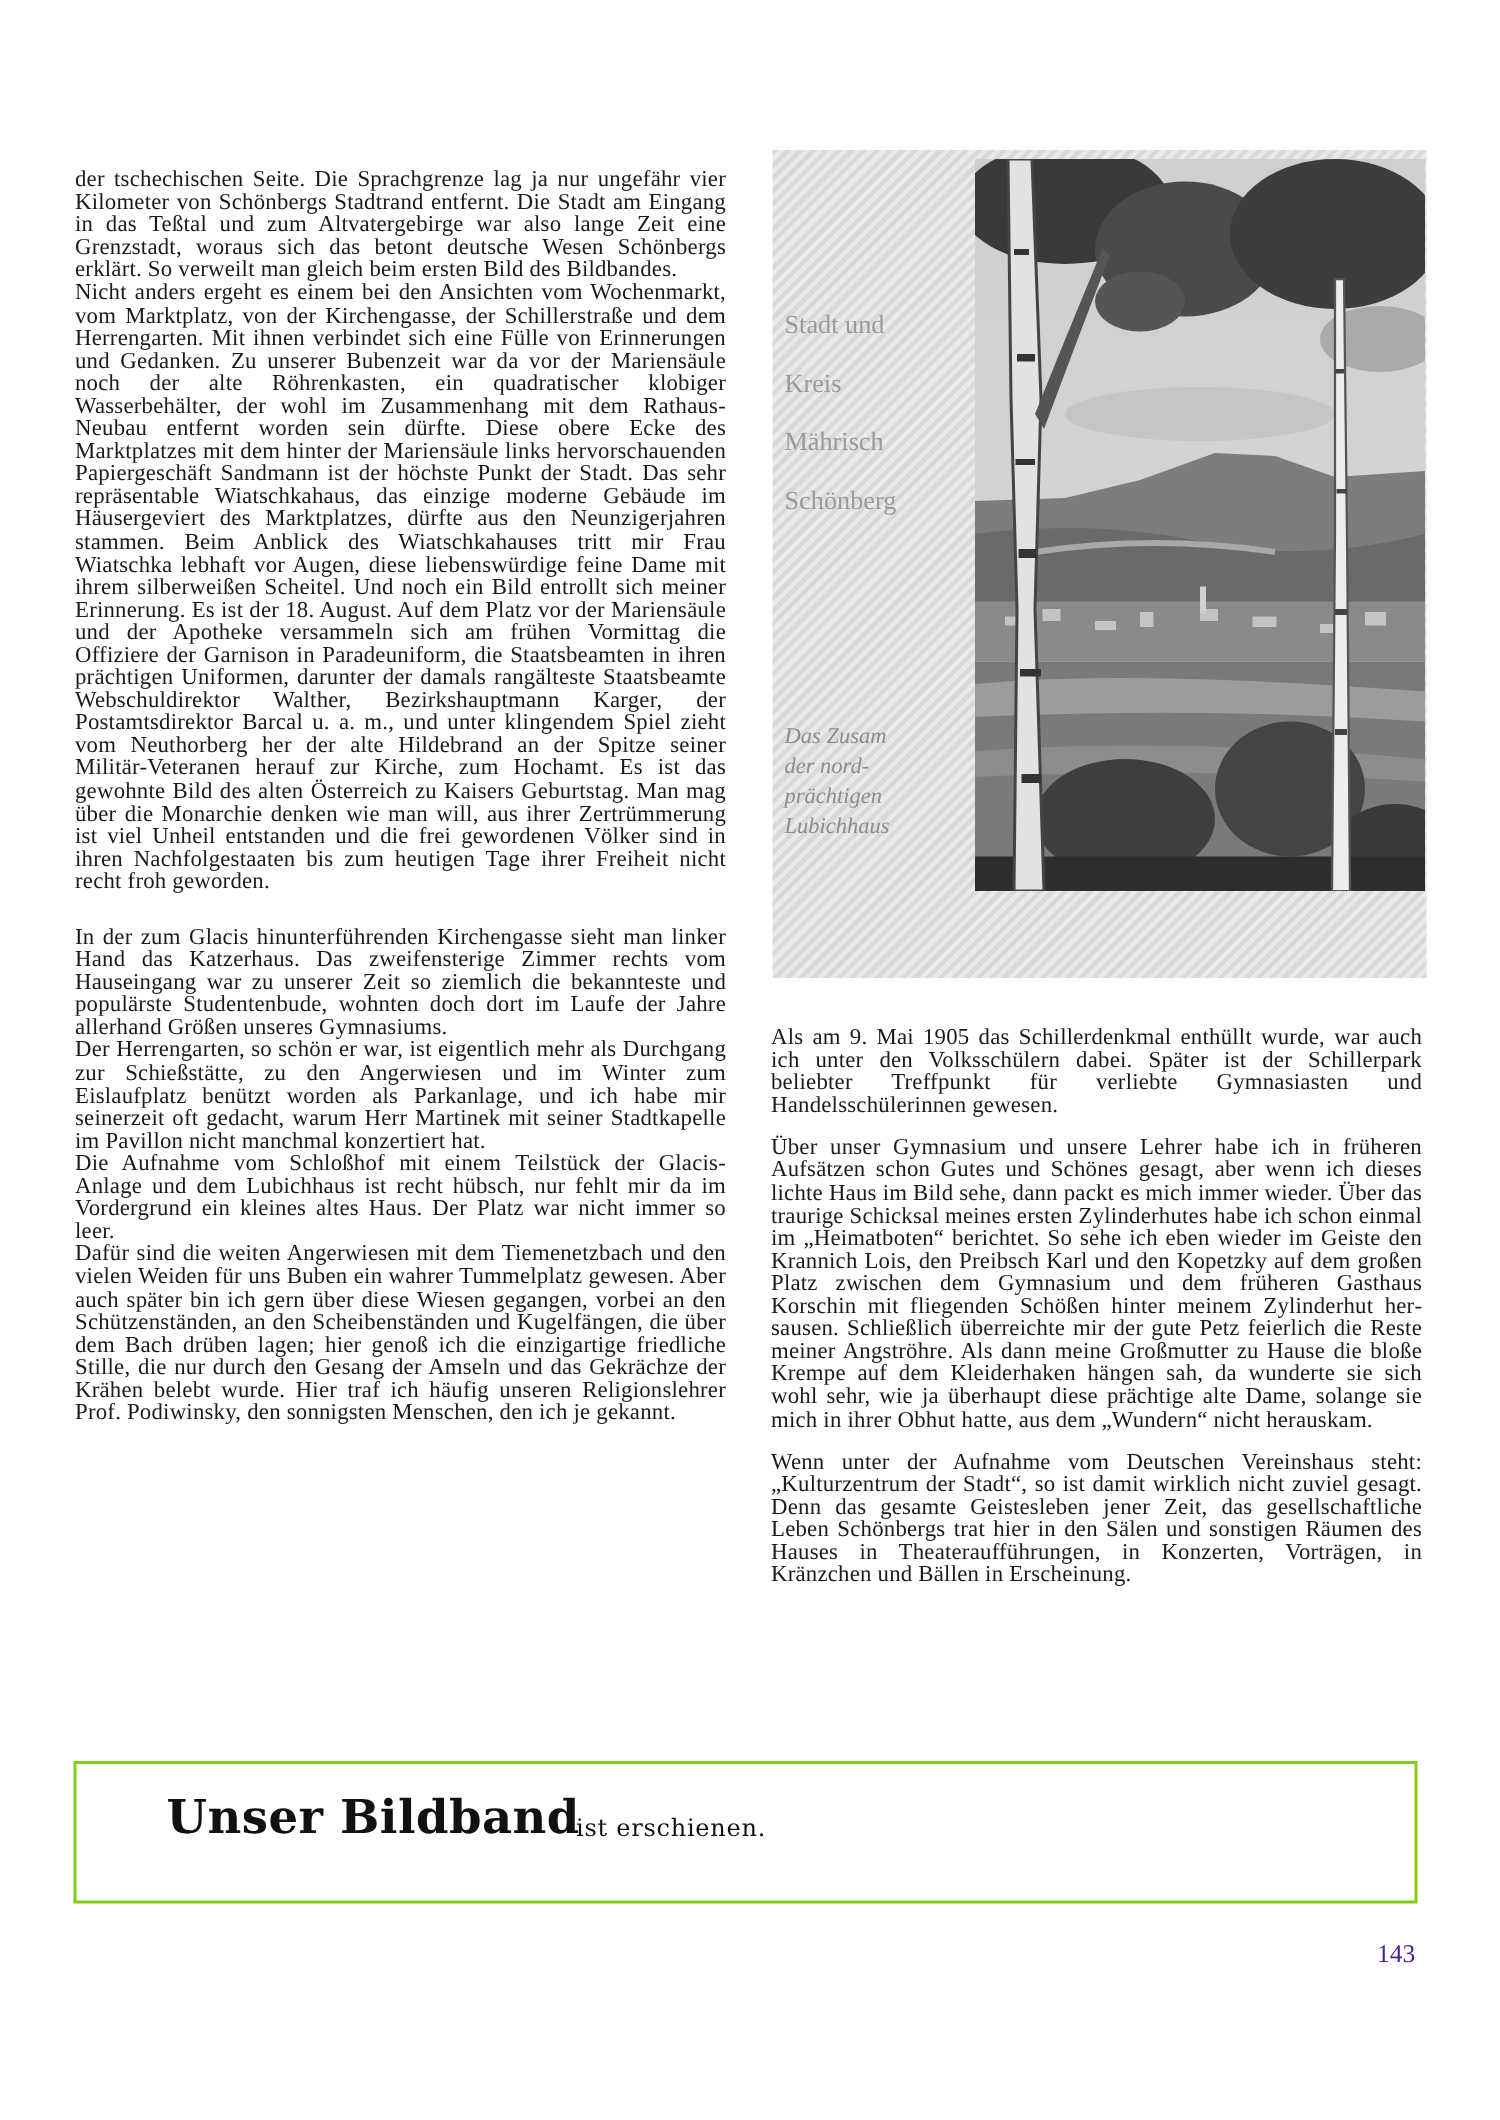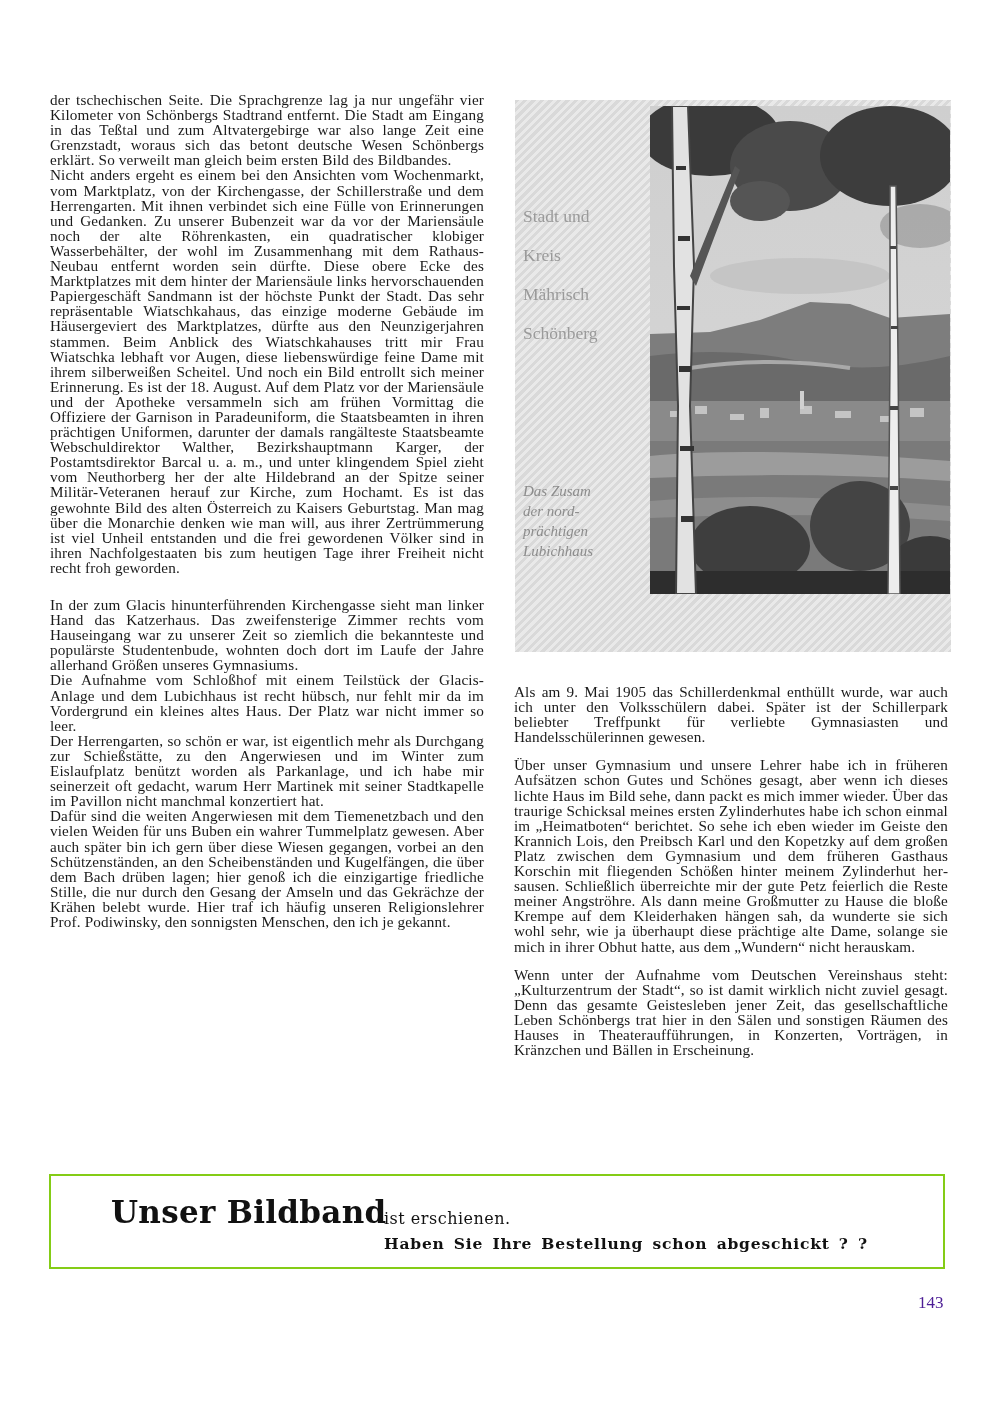--- a/index.html
+++ b/index.html
@@ -10,21 +10,21 @@
   }
   .col {
     position: absolute;
     font-size: 15.2px;
     line-height: 15.1px;
     text-align: justify;
     hyphens: manual;
     letter-spacing: 0.15px;
   }
   .col p { margin: 0; text-indent: 0; }
-  #left-col { left: 50px; top: 92px; width: 434px; }
+  #left-col { left: 50px; top: 112px; width: 434px; }
   #right-col { left: 514px; top: 684px; width: 434px; }
   #right-col p.gap { margin-top: 13px; }
   #left-col p.gap { margin-top: 22px; }
 
   
   #cover {
     position: absolute; left: 515px; top: 100px; width: 436px; height: 552px;
     background:
       repeating-linear-gradient(135deg, #d9d9d9 0px, #d9d9d9 3px, #e9e9e9 3px, #e9e9e9 6px);
   }
@@ -72,22 +72,22 @@
     font-family: "Liberation Serif", serif; font-size: 17px; color: #4c1d95;
   }
 </style>
 </head>
 <body>
 
 <div id="left-col" class="col">
   <p>der tschechischen Seite. Die Sprachgrenze lag ja nur ungefähr vier Kilometer von Schönbergs Stadtrand ent­fernt. Die Stadt am Eingang in das Teßtal und zum Altvatergebirge war also lange Zeit eine Grenzstadt, woraus sich das betont deutsche Wesen Schönbergs erklärt. So verweilt man gleich beim ersten Bild des Bildbandes.</p>
   <p>Nicht anders ergeht es einem bei den Ansichten vom Wochenmarkt, vom Marktplatz, von der Kirchen­gasse, der Schillerstraße und dem Herrengarten. Mit ihnen verbindet sich eine Fülle von Erinnerungen und Gedanken. Zu unserer Bubenzeit war da vor der Mariensäule noch der alte Röhrenkasten, ein quadra­tischer klobiger Wasserbehälter, der wohl im Zusam­menhang mit dem Rathaus-Neubau entfernt worden sein dürfte. Diese obere Ecke des Marktplatzes mit dem hinter der Mariensäule links hervorschauenden Papiergeschäft Sandmann ist der höchste Punkt der Stadt. Das sehr repräsentable Wiatschkahaus, das einzige moderne Gebäude im Häusergeviert des Markt­platzes, dürfte aus den Neunzigerjahren stammen. Beim Anblick des Wiatschkahauses tritt mir Frau Wiatschka lebhaft vor Augen, diese liebenswürdige feine Dame mit ihrem silberweißen Scheitel. Und noch ein Bild entrollt sich meiner Erinnerung. Es ist der 18. August. Auf dem Platz vor der Mariensäule und der Apotheke versammeln sich am frühen Vormittag die Offiziere der Garnison in Paradeuniform, die Staatsbeamten in ihren prächtigen Uniformen, darunter der damals rangälteste Staatsbeamte Webschuldirektor Walther, Bezirkshauptmann Karger, der Postamtsdirek­tor Barcal u. a. m., und unter klingendem Spiel zieht vom Neuthorberg her der alte Hildebrand an der Spitze seiner Militär-Veteranen herauf zur Kirche, zum Hochamt. Es ist das gewohnte Bild des alten Österreich zu Kaisers Geburtstag. Man mag über die Monarchie denken wie man will, aus ihrer Zertrümme­rung ist viel Unheil entstanden und die frei geworde­nen Völker sind in ihren Nachfolgestaaten bis zum heutigen Tage ihrer Freiheit nicht recht froh gewor­den.</p>
   <p class="gap">In der zum Glacis hinunterführenden Kirchengasse sieht man linker Hand das Katzerhaus. Das zwei­fensterige Zimmer rechts vom Hauseingang war zu unserer Zeit so ziemlich die bekannteste und popu­lärste Studentenbude, wohnten doch dort im Laufe der Jahre allerhand Größen unseres Gymnasiums.</p>
+  <p>Der Herrengarten, so schön er war, ist eigentlich mehr als Durchgang zur Schießstätte, zu den Angerwiesen und im Winter zum Eislaufplatz benützt worden als Parkanlage, und ich habe mir seinerzeit oft ge­dacht, warum Herr Martinek mit seiner Stadtkapelle im Pavillon nicht manchmal konzertiert hat.</p>
   <p>Die Aufnahme vom Schloßhof mit einem Teilstück der Glacis-Anlage und dem Lubichhaus ist recht hübsch, nur fehlt mir da im Vordergrund ein kleines altes Haus. Der Platz war nicht immer so leer.</p>
-  <p>Der Herrengarten, so schön er war, ist eigentlich mehr als Durchgang zur Schießstätte, zu den Angerwiesen und im Winter zum Eislaufplatz benützt worden als Parkanlage, und ich habe mir seinerzeit oft ge­dacht, warum Herr Martinek mit seiner Stadtkapelle im Pavillon nicht manchmal konzertiert hat.</p>
   <p>Dafür sind die weiten Angerwiesen mit dem Tiemenetz­bach und den vielen Weiden für uns Buben ein wahrer Tummelplatz gewesen. Aber auch später bin ich gern über diese Wiesen gegangen, vorbei an den Schützen­ständen, an den Scheibenständen und Kugelfängen, die über dem Bach drüben lagen; hier genoß ich die einzigartige friedliche Stille, die nur durch den Gesang der Amseln und das Gekrächze der Krähen belebt wurde. Hier traf ich häufig unseren Religionslehrer Prof. Podiwinsky, den sonnigsten Menschen, den ich je gekannt.</p>
 </div>
 
 <div id="cover">
   <div id="cover-title">
     <div>Stadt und</div>
     <div>Kreis</div>
     <div>Mährisch</div>
     <div>Schönberg</div>
   </div>
@@ -164,16 +164,15 @@
 
 <div id="right-col" class="col">
   <p>Als am 9. Mai 1905 das Schillerdenkmal enthüllt wurde, war auch ich unter den Volksschülern dabei. Später ist der Schillerpark beliebter Treffpunkt für verliebte Gymnasiasten und Handelsschülerinnen ge­wesen.</p>
   <p class="gap">Über unser Gymnasium und unsere Lehrer habe ich in früheren Aufsätzen schon Gutes und Schönes gesagt, aber wenn ich dieses lichte Haus im Bild sehe, dann packt es mich immer wieder. Über das traurige Schick­sal meines ersten Zylinderhutes habe ich schon einmal im „Heimatboten“ berichtet. So sehe ich eben wieder im Geiste den Krannich Lois, den Preibsch Karl und den Kopetzky auf dem großen Platz zwischen dem Gymnasium und dem früheren Gasthaus Korschin mit fliegenden Schößen hinter meinem Zylinderhut her­sausen. Schließlich überreichte mir der gute Petz feierlich die Reste meiner Angströhre. Als dann meine Großmutter zu Hause die bloße Krempe auf dem Klei­derhaken hängen sah, da wunderte sie sich wohl sehr, wie ja überhaupt diese prächtige alte Dame, solange sie mich in ihrer Obhut hatte, aus dem „Wundern“ nicht herauskam.</p>
   <p class="gap">Wenn unter der Aufnahme vom Deutschen Vereinshaus steht: „Kulturzentrum der Stadt“, so ist damit wirk­lich nicht zuviel gesagt. Denn das gesamte Geistes­leben jener Zeit, das gesellschaftliche Leben Schön­bergs trat hier in den Sälen und sonstigen Räumen des Hauses in Theateraufführungen, in Konzerten, Vorträgen, in Kränzchen und Bällen in Erscheinung.</p>
 </div>
 
 <div id="ad-box">
   <div id="ad-headline">Unser Bildband</div>
   <div id="ad-line1">ist erschienen.</div>
-  <div id="ad-line2">Haben Sie Ihre Bestellung schon abgeschickt ? ?</div>
 </div>
 
 <div id="page-number">143</div>
 
 </body></html>

